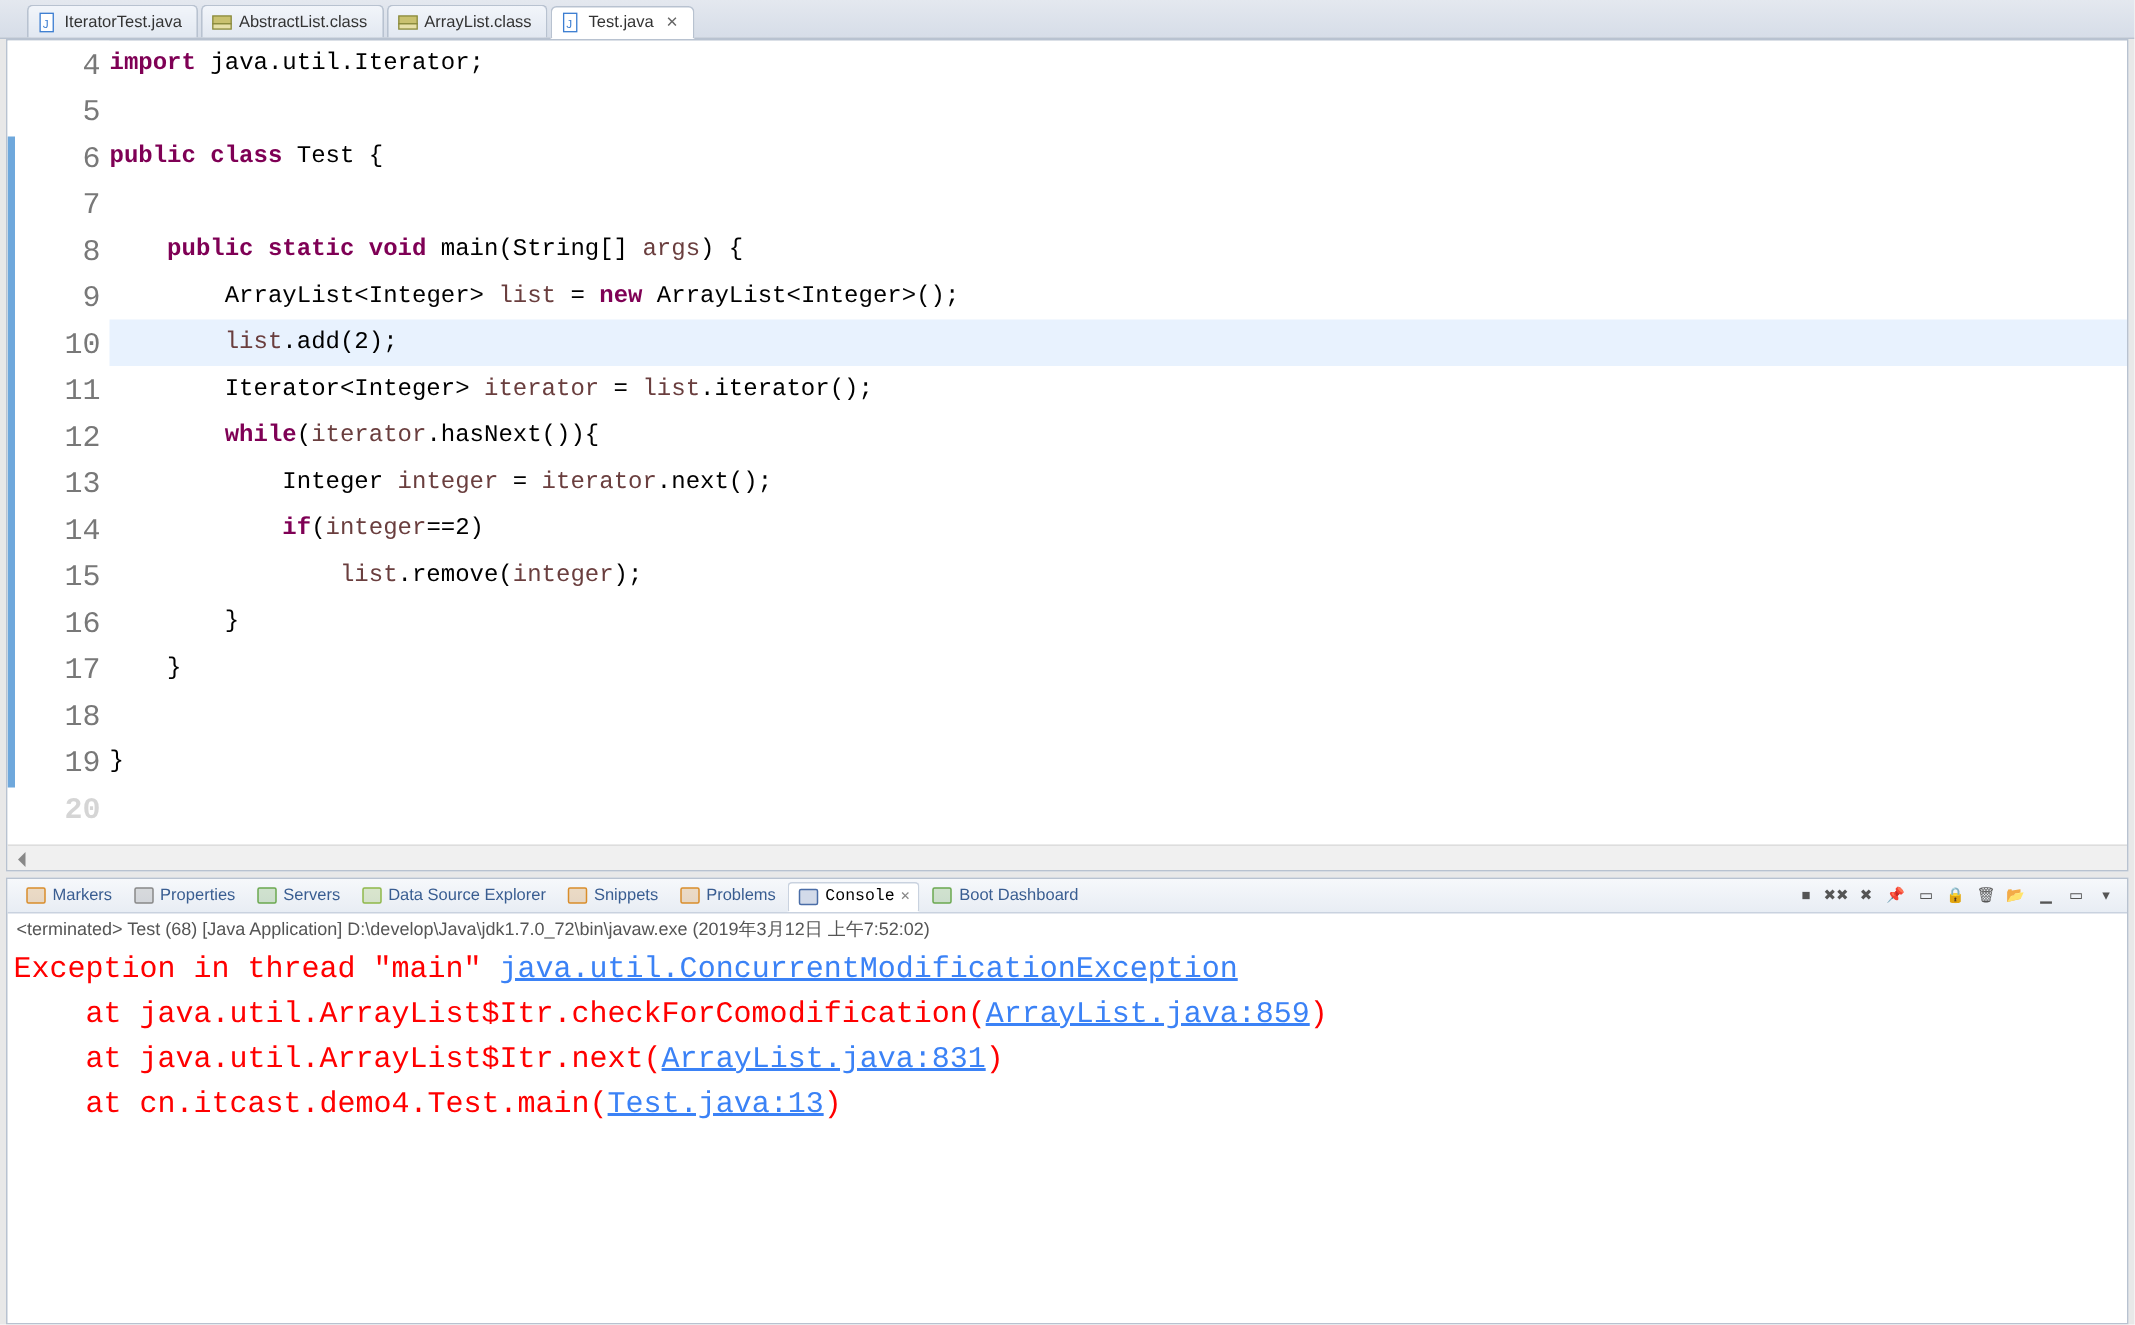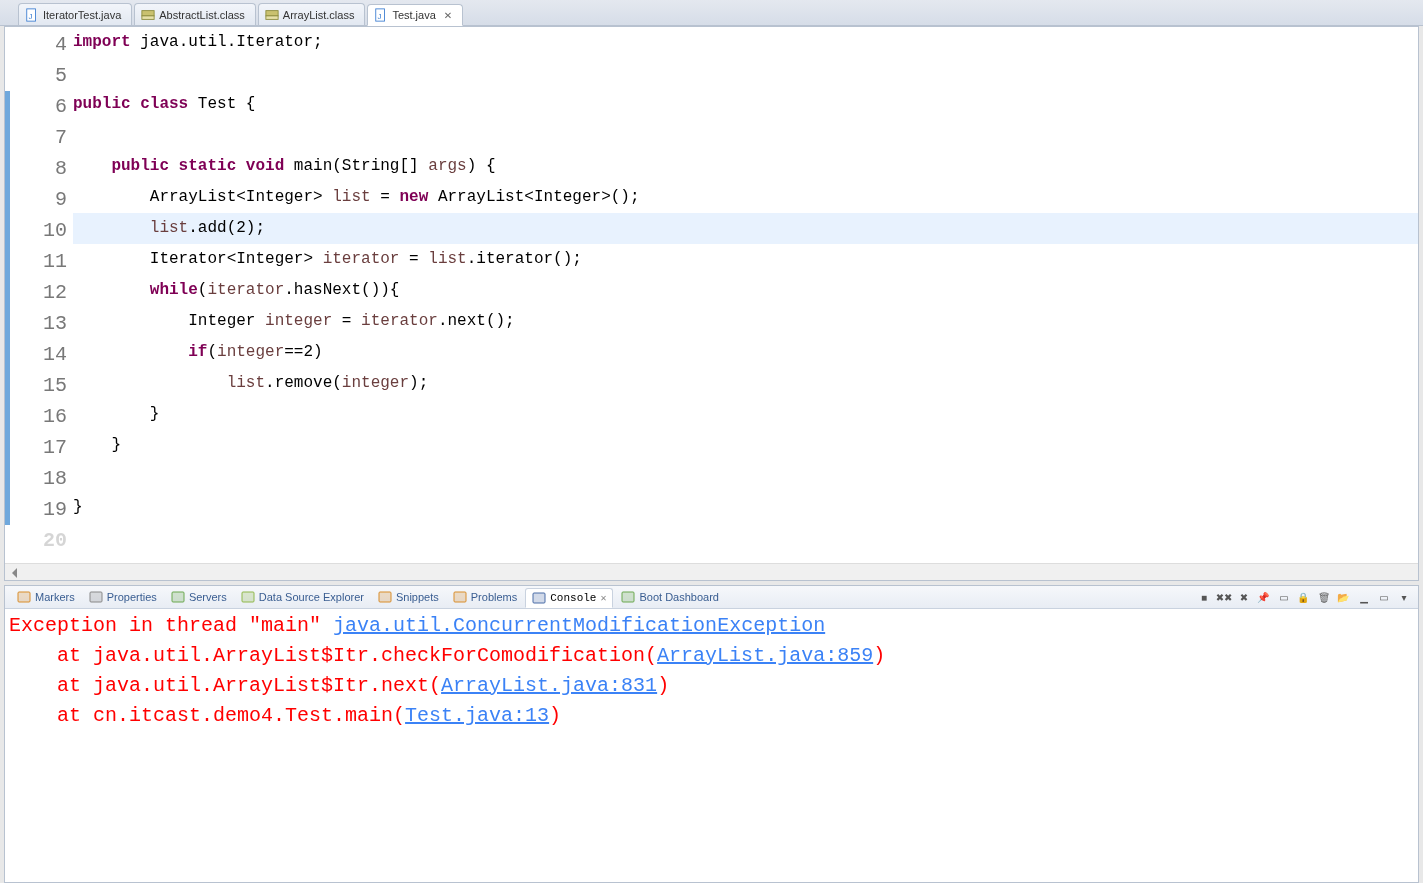--- a/index.html
+++ b/index.html
@@ -350,14 +350,15 @@
           <span style="font-size:10px">▁</span>
         </div>
         <div class="tbtn">
           <span style="font-size:10px">▭</span>
         </div>
         <div class="tbtn">
           <span style="font-size:10px">▾</span>
         </div>
       </div>
   </div>
+  <div class="term-line">&lt;terminated&gt; Test (68) [Java Application] D:\develop\Java\jdk1.7.0_72\bin\javaw.exe (2019年3月12日 上午7:52:02)</div>
   <div class="console-output" id="console-out"><div><span class="err">Exception in thread "main" </span><span class="lnk">java.util.ConcurrentModificationException</span></div><div><span class="err">    at java.util.ArrayList$Itr.checkForComodification(</span><span class="lnk">ArrayList.java:859</span><span class="err">)</span></div><div><span class="err">    at java.util.ArrayList$Itr.next(</span><span class="lnk">ArrayList.java:831</span><span class="err">)</span></div><div><span class="err">    at cn.itcast.demo4.Test.main(</span><span class="lnk">Test.java:13</span><span class="err">)</span></div></div>
 </div>
 
 </body></html>

